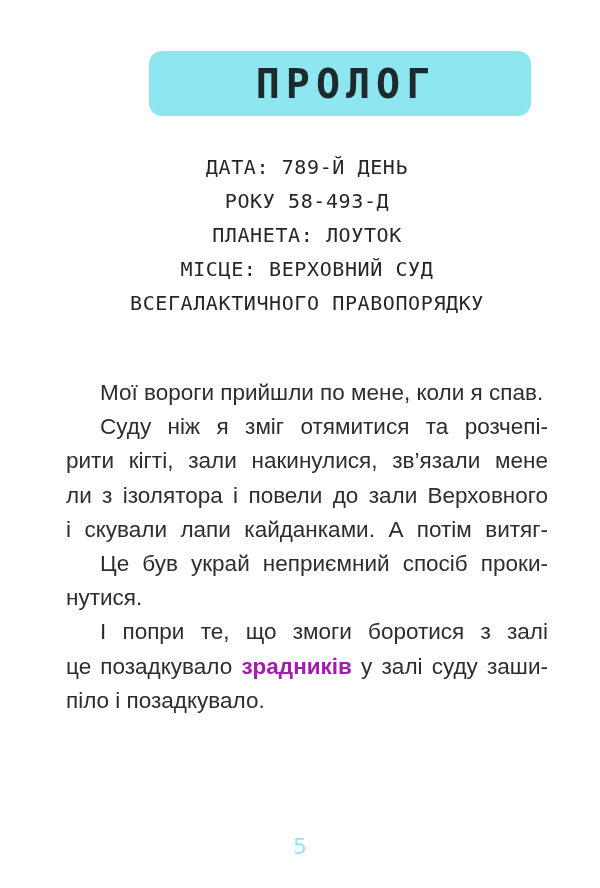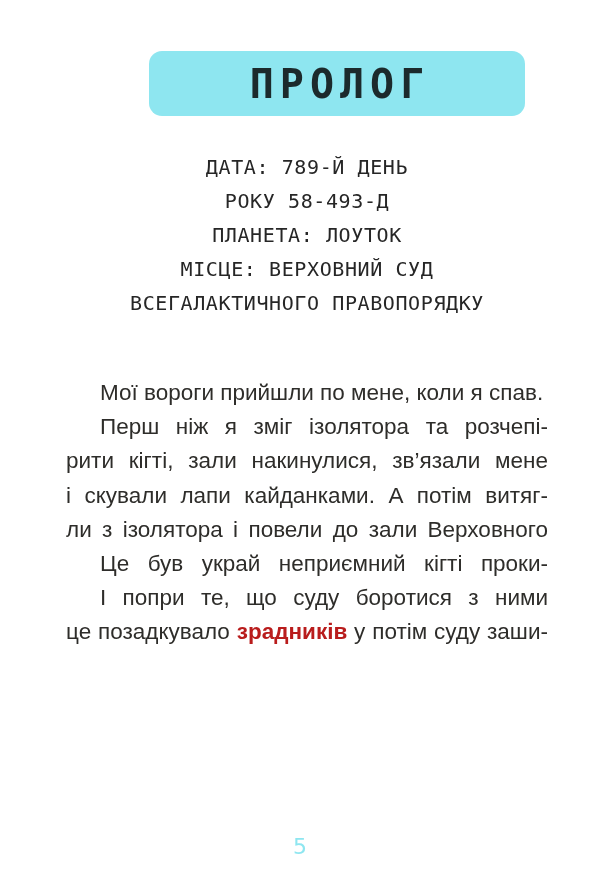--- a/index.html
+++ b/index.html
@@ -18,20 +18,21 @@
       position: absolute;
       left: 149px;
       top: 51px;
       width: 376px;
       height: 65px;
       background: #8ee6f0;
       border-radius: 13px;
       display: flex;
       align-items: center;
       justify-content: center;
+      padding-left: 6px;
     }
     .title-text {
       font-family: "DejaVu Sans Mono", monospace;
       font-size: 40px;
       font-weight: bold;
       letter-spacing: 6px;
       color: #1c2a2c;
       line-height: 1;
       margin-left: 6px;
     }
@@ -68,21 +69,21 @@
       text-align-last: justify;
     }
     .line.indent {
       padding-left: 34px;
     }
     .line.last {
       text-align-last: left;
     }
     .bold {
       font-weight: bold;
-      color: #b91c1c;
+      color: #a21caf;
     }
     .page-number {
       position: absolute;
       left: 0;
       width: 600px;
       top: 836px;
       text-align: center;
       font-family: "DejaVu Sans", sans-serif;
       font-size: 22px;
       color: #8ee6f0;
@@ -102,27 +103,29 @@
   <span class="meta-line">ПЛАНЕТА: ЛОУТОК</span>
   <span class="meta-line">МІСЦЕ: ВЕРХОВНИЙ СУД</span>
   <span class="meta-line">ВСЕГАЛАКТИЧНОГО ПРАВОПОРЯДКУ</span>
 </div>
 
 <div class="body-text">
   <div>
     <span class="line indent last">Мої вороги прийшли по мене, коли я спав.</span>
   </div>
   <div>
-    <span class="line indent">Перш ніж я зміг ізолятора та розчепі-</span>
+    <span class="line indent">Суду ніж я зміг отямитися та розчепі-</span>
     <span class="line">рити кігті, зали накинулися, зв’язали мене</span>
+    <span class="line">ли з ізолятора і повели до зали Верховного</span>
     <span class="line">і скували лапи кайданками. А потім витяг-</span>
-    <span class="line">ли з ізолятора і повели до зали Верховного</span>
   </div>
   <div>
-    <span class="line indent">Це був украй неприємний кігті проки-</span>
+    <span class="line indent">Це був украй неприємний спосіб проки-</span>
+    <span class="line last">нутися.</span>
   </div>
   <div>
-    <span class="line indent">І попри те, що суду боротися з ними</span>
-    <span class="line"><span>це позадкувало </span><span class="bold">зрадників</span><span> у потім суду заши-</span></span>
+    <span class="line indent">І попри те, що змоги боротися з залі</span>
+    <span class="line"><span>це позадкувало </span><span class="bold">зрадників</span><span> у залі суду заши-</span></span>
+    <span class="line last">піло і позадкувало.</span>
   </div>
 </div>
 
 <div class="page-number">5</div>
 
 </body></html>

